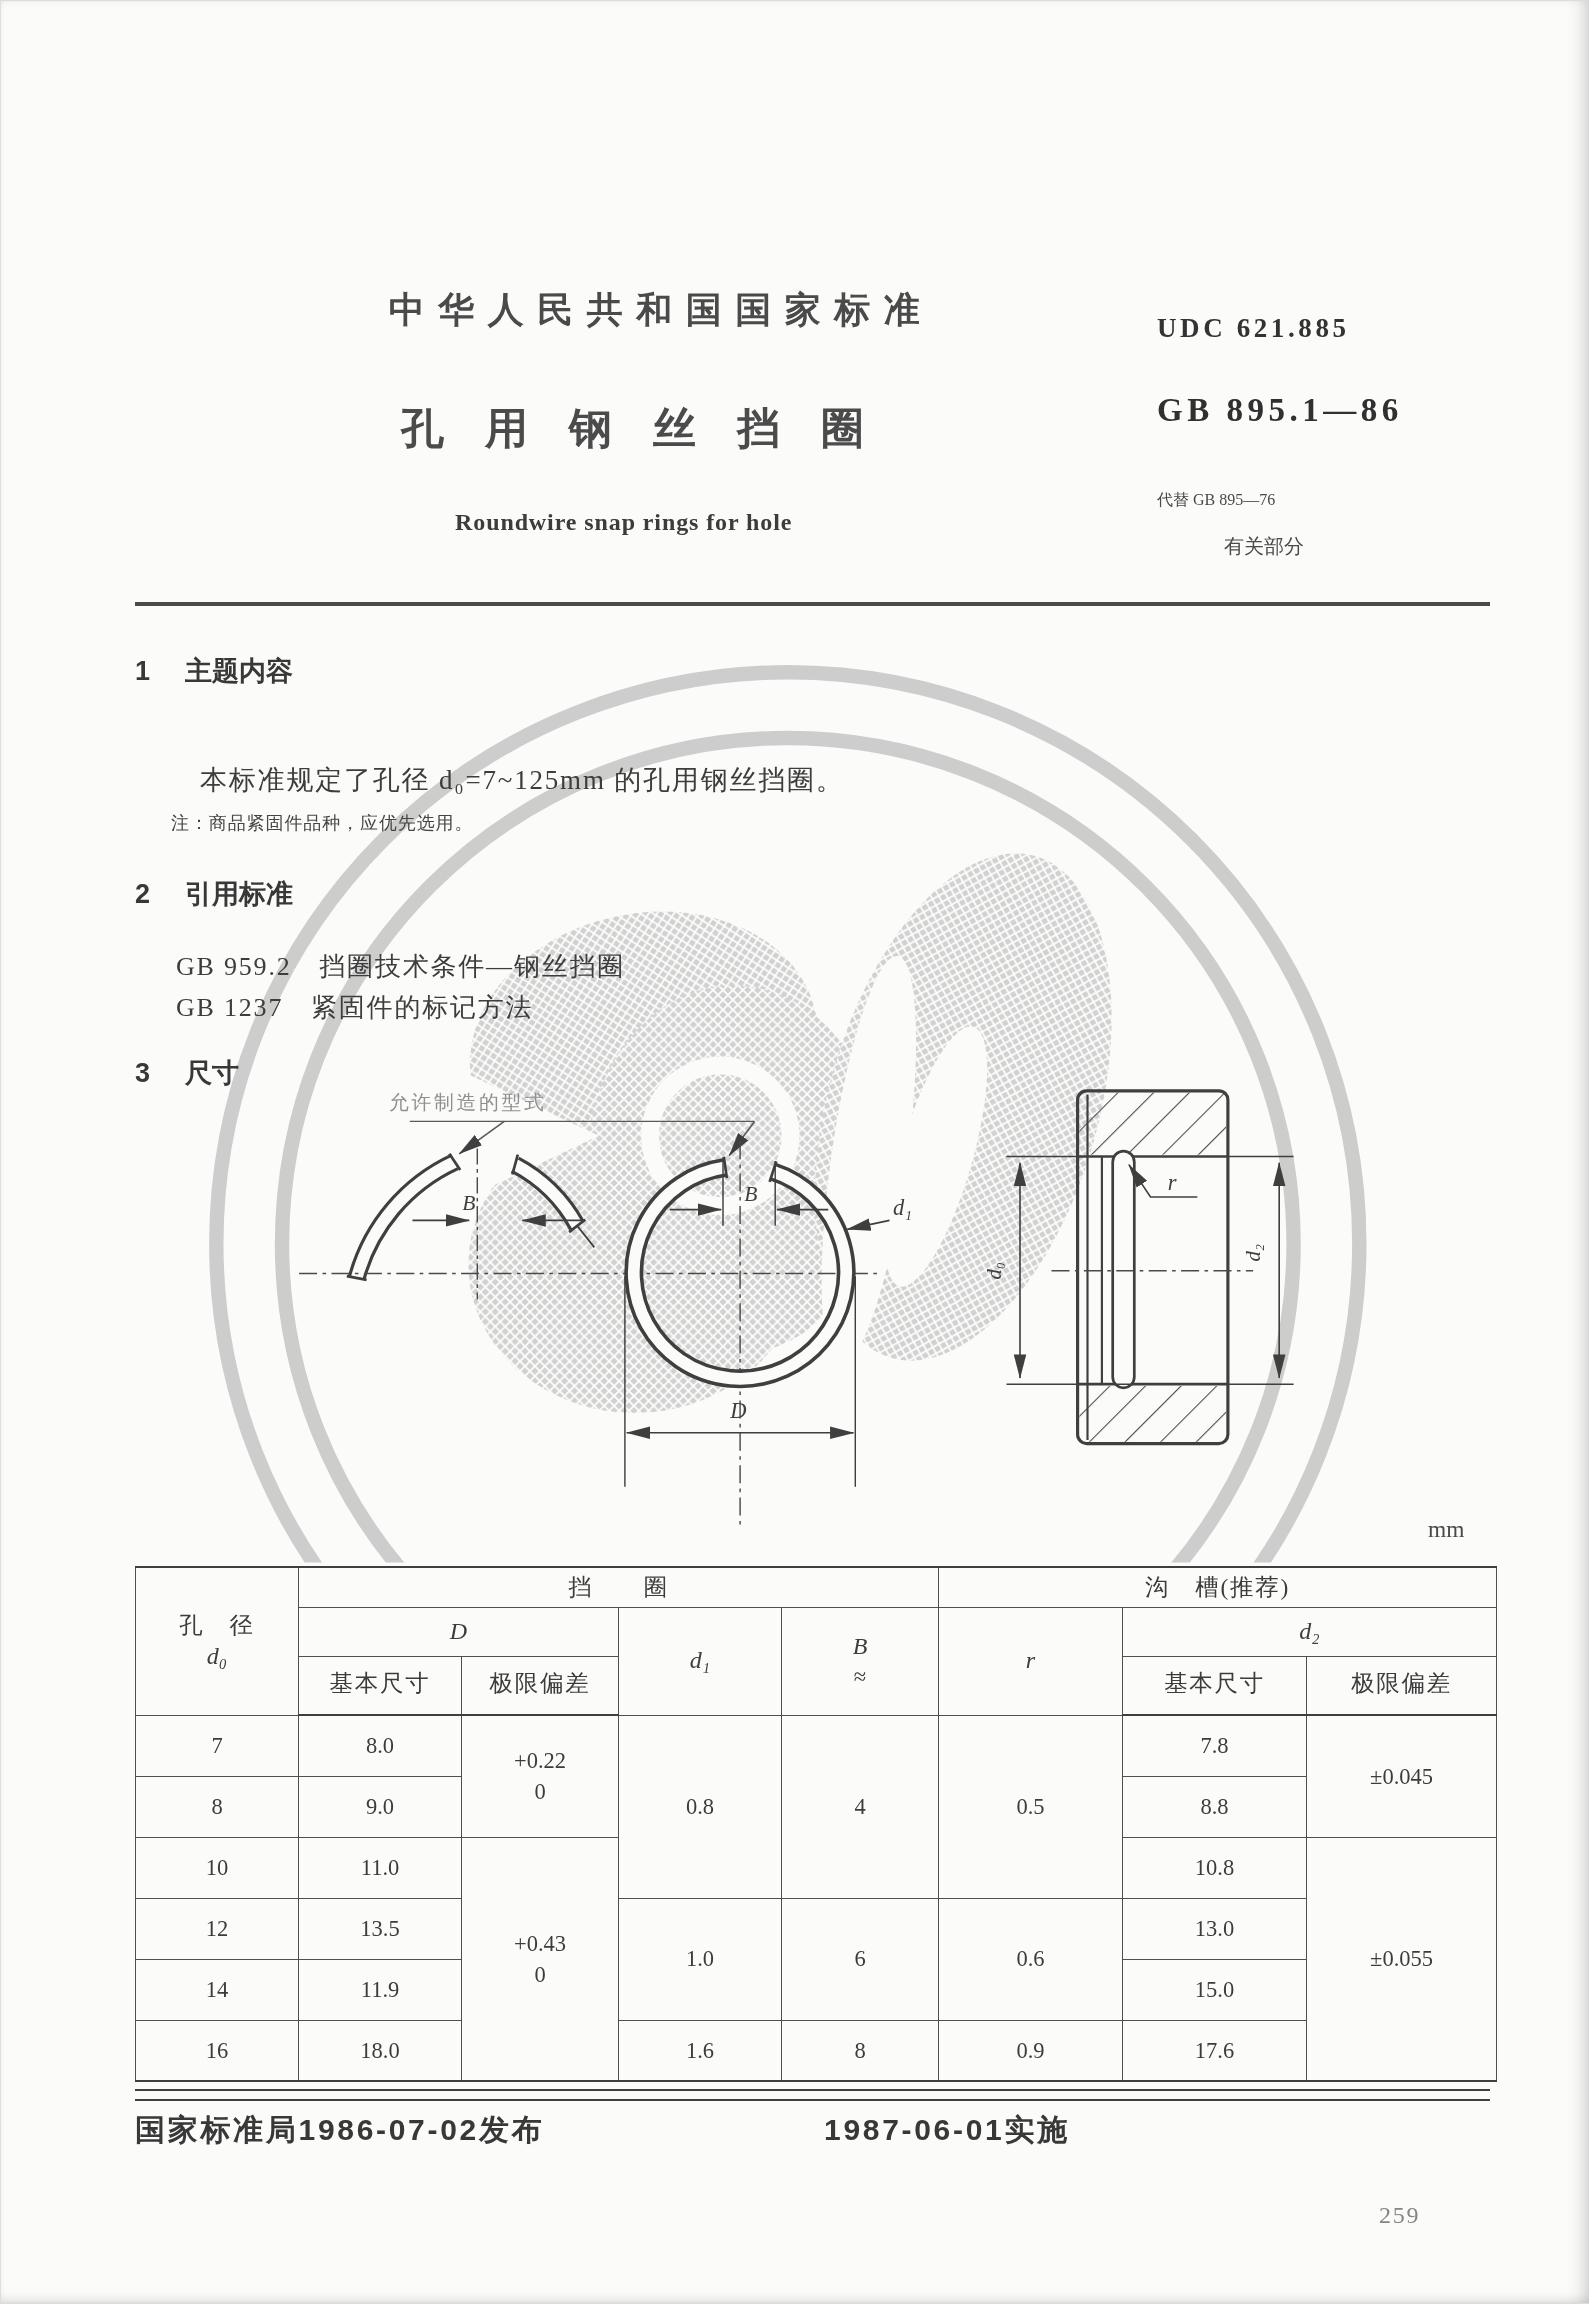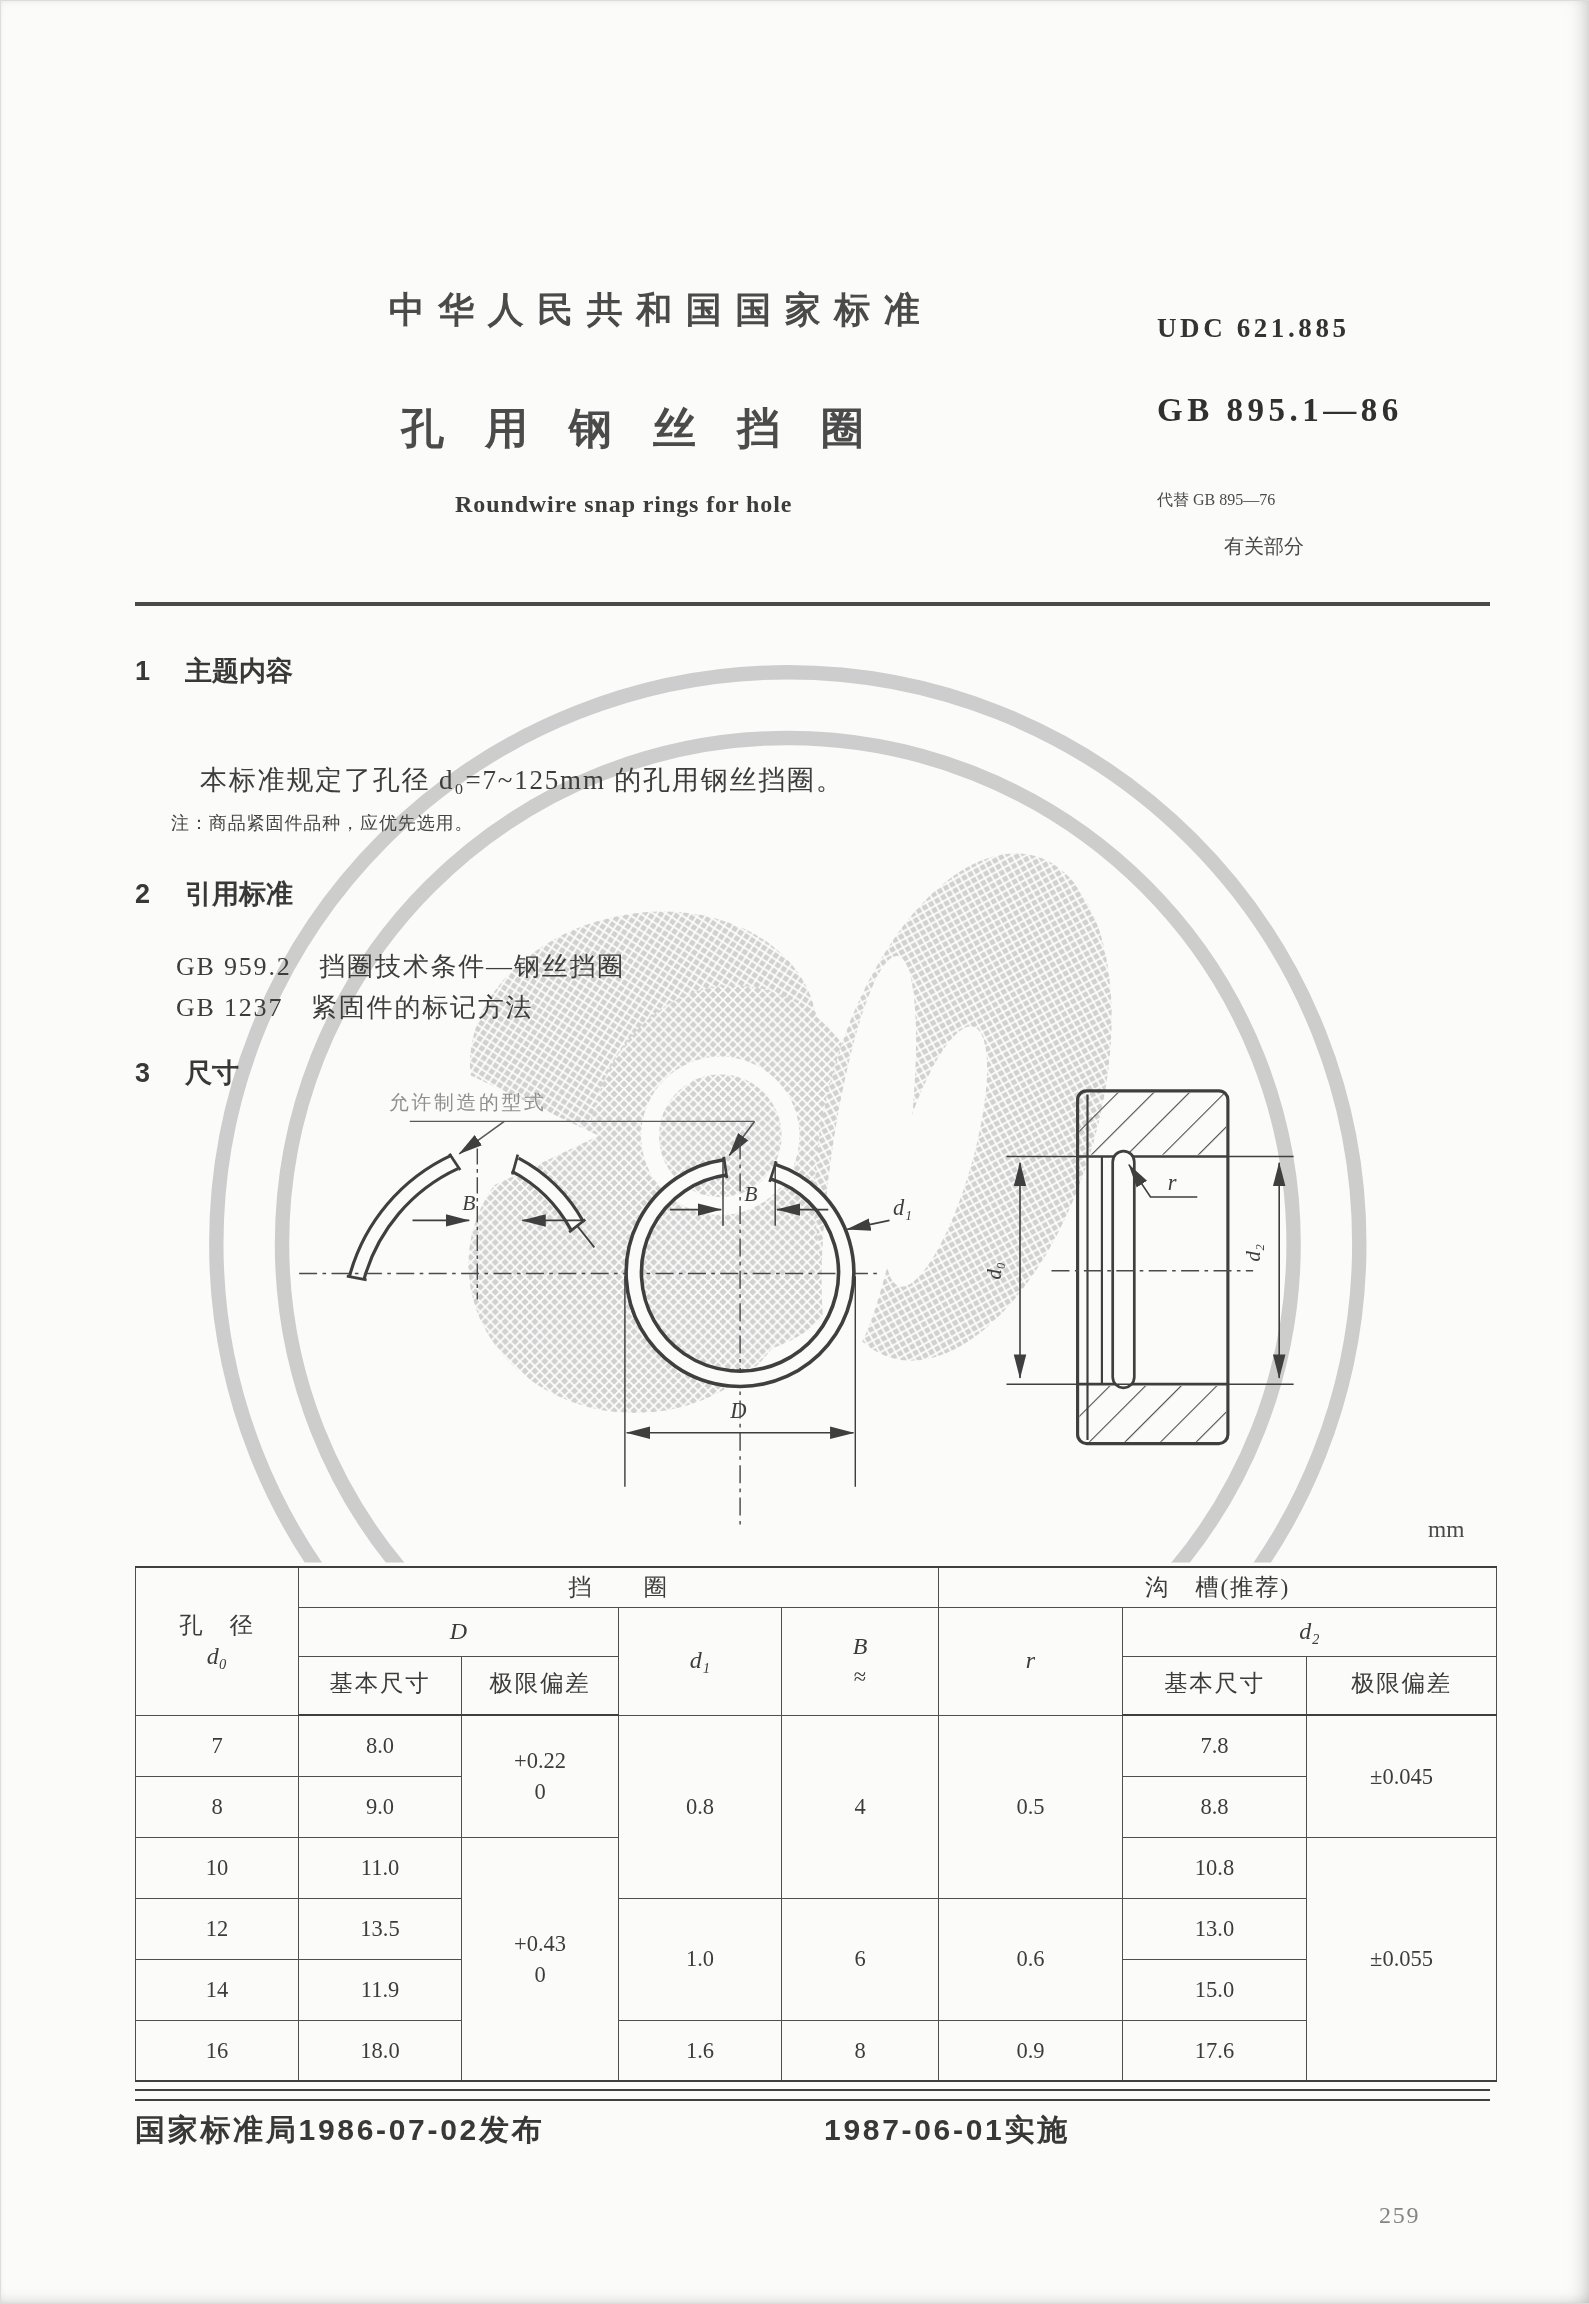--- a/index.html
+++ b/index.html
@@ -12,21 +12,21 @@
   .abs{position:absolute;}
   .z3{z-index:3;}
   
   .std-label{left:382px;top:286px;width:558px;text-align:center;
     font-family:Liberation Sans, sans-serif;font-weight:bold;
     font-size:36px;letter-spacing:13.5px;color:#4a4a4a;}
   .udc{left:1157px;top:313px;font-weight:bold;font-size:27px;letter-spacing:3.6px;color:#333;}
   .doc-title{left:401px;top:400px;width:576px;font-family:"Liberation Sans","DejaVu Sans",sans-serif;
     font-weight:bold;font-size:43px;letter-spacing:41px;color:#4b4b4b;white-space:nowrap;}
   .gb-no{left:1157px;top:392px;font-weight:bold;font-size:33px;letter-spacing:4.5px;color:#303030;}
-  .title-en{left:455px;top:491px;font-weight:bold;font-size:24px;color:#3c3c3c;letter-spacing:0.9px;}
+  .title-en{left:455px;top:509px;font-weight:bold;font-size:24px;color:#3c3c3c;letter-spacing:0.9px;}
   .replaces{left:1157px;top:490px;font-size:16px;color:#4a4a4a;}
   .replaces2{left:1224px;top:533px;font-size:20px;color:#4a4a4a;}
   .head-rule{left:135px;top:602px;width:1355px;height:3.6px;background:#4a4a4a;}
   
   .sec-head{font-family:"Liberation Sans","DejaVu Sans",sans-serif;font-weight:bold;
     font-size:27px;color:#383838;}
   .sec-head .no{display:inline-block;width:50px;}
   .body-p{font-size:27px;color:#3d3d3d;letter-spacing:1.8px;}
   .note-p{font-size:18px;color:#454545;letter-spacing:0.9px;}
   .ref-p{font-size:26px;color:#3d3d3d;letter-spacing:1.8px;}

